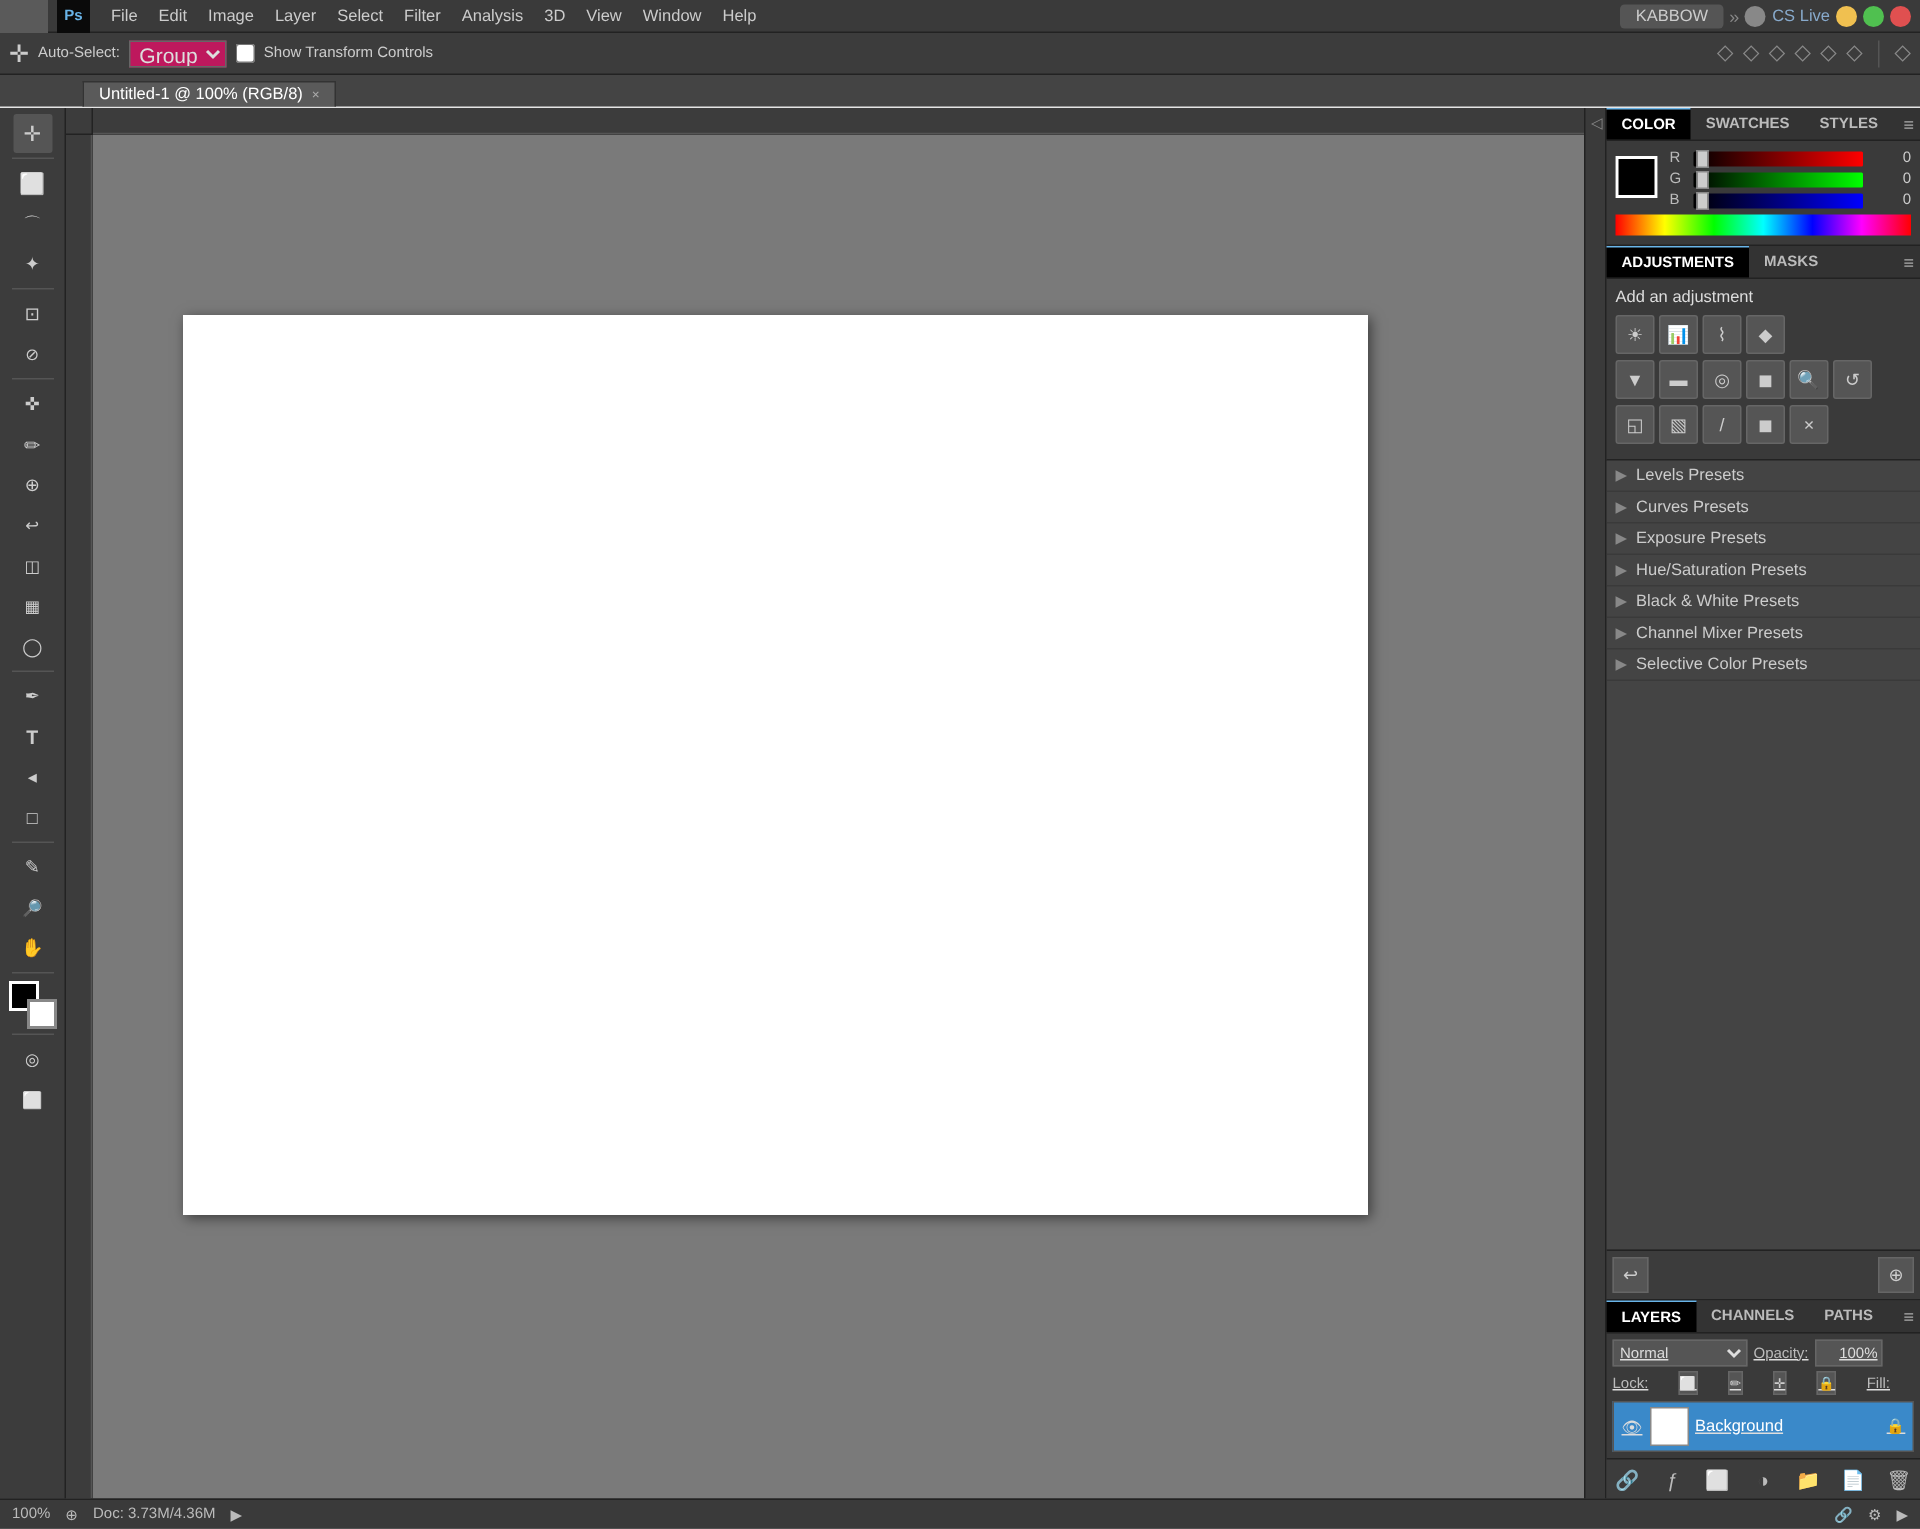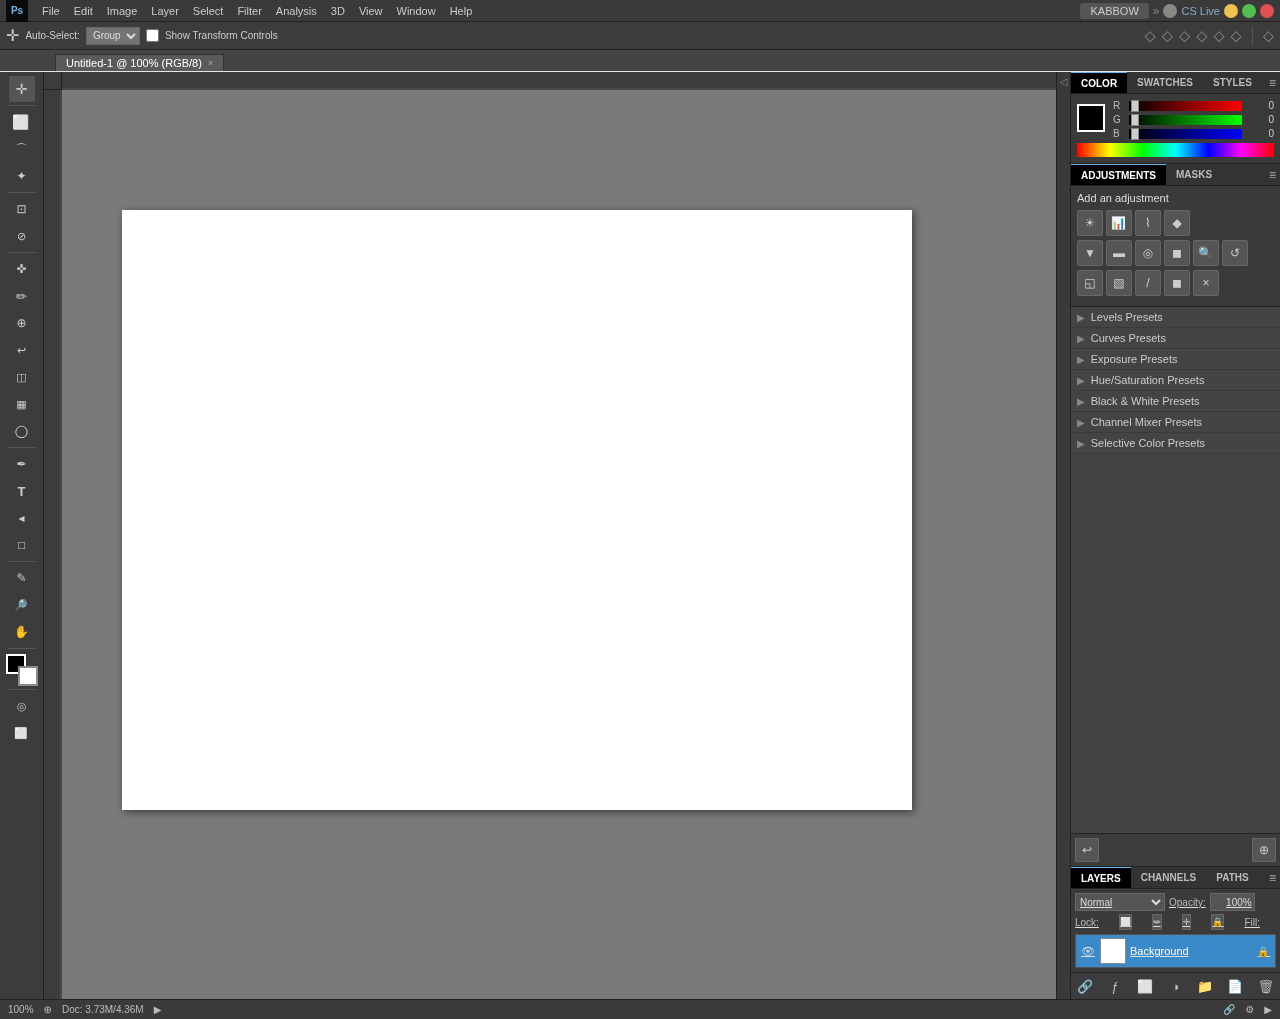--- a/index.html
+++ b/index.html
@@ -2,38 +2,39 @@
 <html><head>
   <meta charset="utf-8">
   <style>
     * { margin: 0; padding: 0; box-sizing: border-box; }
     body { width: 1280px; height: 1019px; overflow: hidden; font-family: Arial, sans-serif; font-size: 11px; background: #5a5a5a; color: #ddd; }
 
     
     #title-bar {
       height: 22px; background: #3a3a3a; display: flex; align-items: center; justify-content: space-between;
       border-bottom: 1px solid #222;
+      margin-left: 32px;
     }
     #title-bar-left { display: flex; align-items: center; gap: 4px; padding-left: 6px; }
     #title-bar-left .ps-logo { width: 22px; height: 22px; background: #0a0a0a; display: flex; align-items: center; justify-content: center; font-size: 10px; font-weight: bold; color: #69b4e8; }
     #menu-bar { display: flex; align-items: center; height: 22px; gap: 2px; padding-left: 4px; }
     #menu-bar span { padding: 2px 6px; cursor: pointer; color: #ccc; font-size: 11px; }
     #title-bar-right { display: flex; align-items: center; gap: 4px; padding-right: 6px; }
     .title-btn { width: 14px; height: 14px; border-radius: 50%; display: inline-block; cursor: pointer; }
     .title-btn.min { background: #f0c050; }
     .title-btn.max { background: #50c050; }
     .title-btn.close { background: #e05050; }
     #workspace-name { background: #555; color: #ccc; padding: 2px 10px; border-radius: 3px; font-size: 11px; }
     #cs-live { color: #88aacc; font-size: 11px; cursor: pointer; }
 
     
     #options-bar {
       height: 28px; background: #3c3c3c; border-bottom: 1px solid #222; display: flex; align-items: center; padding: 0 6px; gap: 6px;
     }
-    #options-bar select { font-size: 10px; background: #737373; color: #ddd; border: 1px solid #666; height: 18px; padding: 0 2px; }
+    #options-bar select { font-size: 14px; background: #be185d; color: #ddd; border: 1px solid #666; height: 18px; padding: 0 2px; }
     #options-bar input[type=checkbox] { margin: 0; }
     #options-bar label { font-size: 10px; color: #ccc; }
 
     
     #doc-tab-bar { height: 22px; background: #444; border-bottom: 1px solid #e5e5e5; display: flex; align-items: flex-end; padding-left: 55px; }
     .doc-tab { background: #5a5a5a; border: 1px solid #333; border-bottom: none; padding: 2px 10px; font-size: 11px; color: #ddd; display: flex; align-items: center; gap: 6px; cursor: pointer; }
     .doc-tab.active { background: #5a5a5a; color: #fff; }
     .doc-tab .tab-close { color: #aaa; font-size: 9px; cursor: pointer; }
 
     

